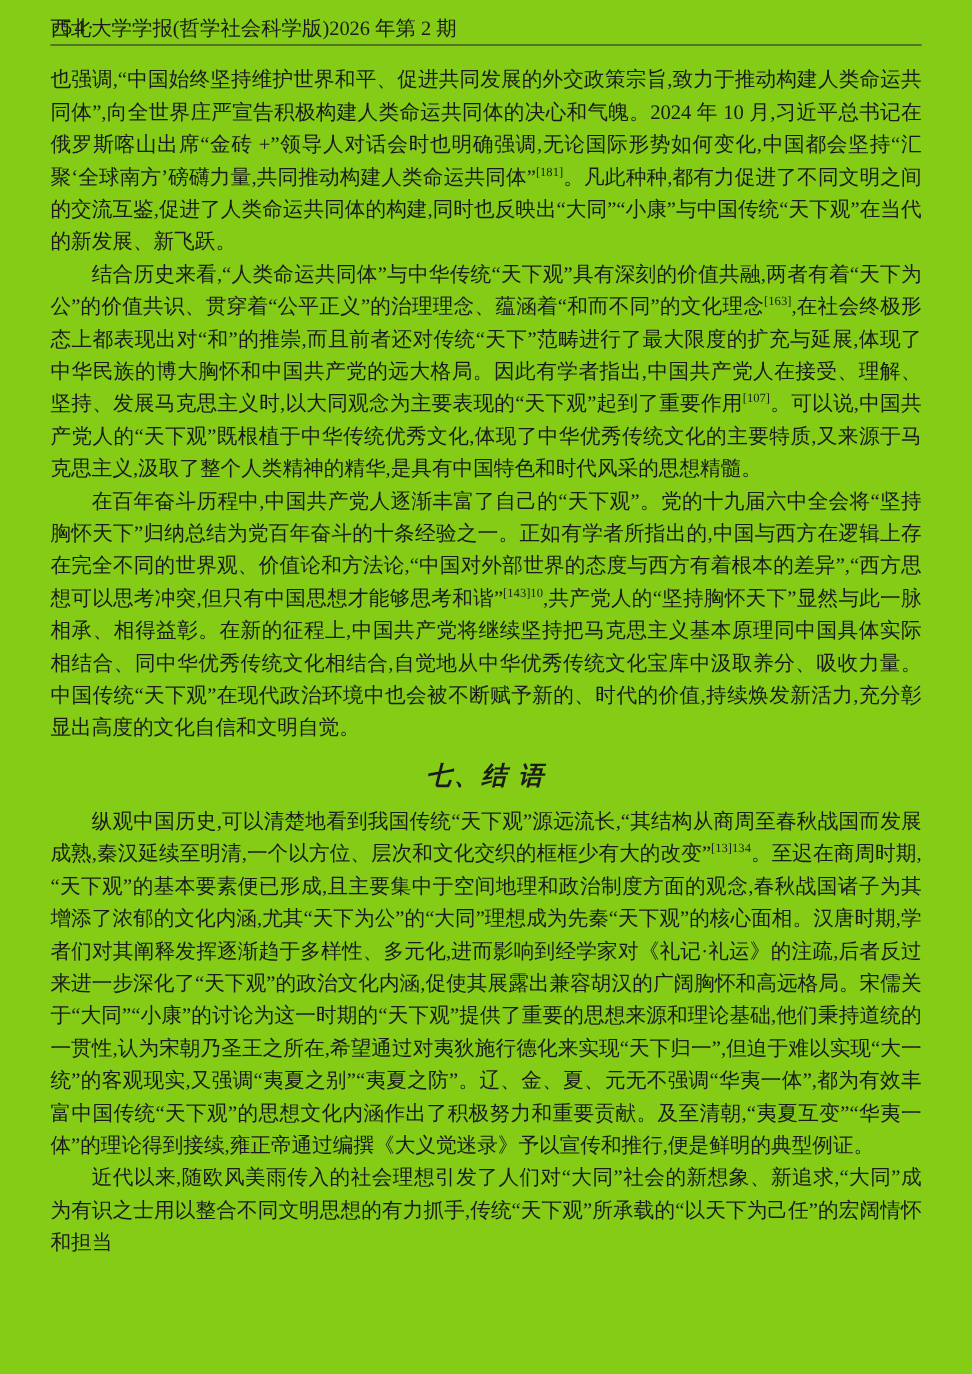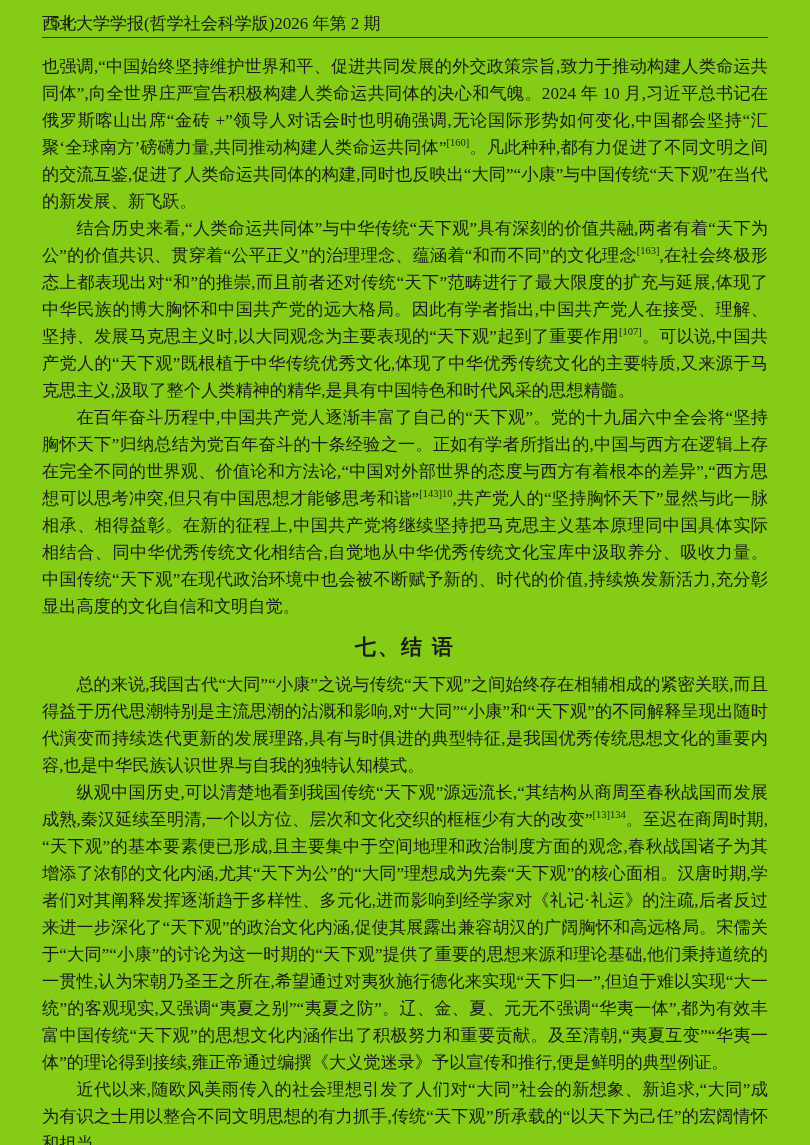--- a/index.html
+++ b/index.html
@@ -54,39 +54,39 @@
   .article-body p.no-indent { text-indent: 0; }
   .section-heading {
     font-family: "Liberation Sans", "DejaVu Sans", sans-serif;
     font-weight: bold;
     font-size: 21px;
     line-height: 27px;
     text-align: center;
     text-indent: 0;
     letter-spacing: 2px;
     margin: 13px 0 11px 0;
+    font-style: italic;
   }
   sup.ref {
     font-size: 10.5px;
     line-height: 0;
     vertical-align: super;
     letter-spacing: 0;
   }
 </style>
 </head>
 <body>
 
 <div class="page">
   <header class="page-header">
     <span class="page-number">·54·</span>
     <span class="journal-title">西北大学学报(哲学社会科学版)2026 年第 2 期</span>
   </header>
   <hr class="header-rule">
   <main class="article-body">
-      <p class="no-indent">也强调,“中国始终坚持维护世界和平、促进共同发展的外交政策宗旨,致力于推动构建人类命运共同体”,向全世界庄严宣告积极构建人类命运共同体的决心和气魄。2024 年 10 月,习近平总书记在俄罗斯喀山出席“金砖 +”领导人对话会时也明确强调,无论国际形势如何变化,中国都会坚持“汇聚‘全球南方’磅礴力量,共同推动构建人类命运共同体”<sup class="ref">[160]</sup>。凡此种种,都有力促进了不同文明之间的交流互鉴,促进了人类命运共同体的构建,同时也反映出“大同”“小康”与中国传统“天下观”在当代的新发展、新飞跃。</p>
+      <p class="no-indent">也强调,“中国始终坚持维护世界和平、促进共同发展的外交政策宗旨,致力于推动构建人类命运共同体”,向全世界庄严宣告积极构建人类命运共同体的决心和气魄。2024 年 10 月,习近平总书记在俄罗斯喀山出席“金砖 +”领导人对话会时也明确强调,无论国际形势如何变化,中国都会坚持“汇聚‘全球南方’磅礴力量,共同推动构建人类命运共同体”<sup class="ref">[181]</sup>。凡此种种,都有力促进了不同文明之间的交流互鉴,促进了人类命运共同体的构建,同时也反映出“大同”“小康”与中国传统“天下观”在当代的新发展、新飞跃。</p>
       <p class="indent">结合历史来看,“人类命运共同体”与中华传统“天下观”具有深刻的价值共融,两者有着“天下为公”的价值共识、贯穿着“公平正义”的治理理念、蕴涵着“和而不同”的文化理念<sup class="ref">[163]</sup>,在社会终极形态上都表现出对“和”的推崇,而且前者还对传统“天下”范畴进行了最大限度的扩充与延展,体现了中华民族的博大胸怀和中国共产党的远大格局。因此有学者指出,中国共产党人在接受、理解、坚持、发展马克思主义时,以大同观念为主要表现的“天下观”起到了重要作用<sup class="ref">[107]</sup>。可以说,中国共产党人的“天下观”既根植于中华传统优秀文化,体现了中华优秀传统文化的主要特质,又来源于马克思主义,汲取了整个人类精神的精华,是具有中国特色和时代风采的思想精髓。</p>
       <p class="indent">在百年奋斗历程中,中国共产党人逐渐丰富了自己的“天下观”。党的十九届六中全会将“坚持胸怀天下”归纳总结为党百年奋斗的十条经验之一。正如有学者所指出的,中国与西方在逻辑上存在完全不同的世界观、价值论和方法论,“中国对外部世界的态度与西方有着根本的差异”,“西方思想可以思考冲突,但只有中国思想才能够思考和谐”<sup class="ref">[143]10</sup>,共产党人的“坚持胸怀天下”显然与此一脉相承、相得益彰。在新的征程上,中国共产党将继续坚持把马克思主义基本原理同中国具体实际相结合、同中华优秀传统文化相结合,自觉地从中华优秀传统文化宝库中汲取养分、吸收力量。中国传统“天下观”在现代政治环境中也会被不断赋予新的、时代的价值,持续焕发新活力,充分彰显出高度的文化自信和文明自觉。</p>
       <h2 class="section-heading">七、结  语</h2>
-      <p class="indent">总的来说,我国古代“大同”“小康”之说与传统“天下观”之间始终存在相辅相成的紧密关联,而且得益于历代思潮特别是主流思潮的沾溉和影响,对“大同”“小康”和“天下观”的不同解释呈现出随时代演变而持续迭代更新的发展理路,具有与时俱进的典型特征,是我国优秀传统思想文化的重要内容,也是中华民族认识世界与自我的独特认知模式。</p>
       <p class="indent">纵观中国历史,可以清楚地看到我国传统“天下观”源远流长,“其结构从商周至春秋战国而发展成熟,秦汉延续至明清,一个以方位、层次和文化交织的框框少有大的改变”<sup class="ref">[13]134</sup>。至迟在商周时期,“天下观”的基本要素便已形成,且主要集中于空间地理和政治制度方面的观念,春秋战国诸子为其增添了浓郁的文化内涵,尤其“天下为公”的“大同”理想成为先秦“天下观”的核心面相。汉唐时期,学者们对其阐释发挥逐渐趋于多样性、多元化,进而影响到经学家对《礼记·礼运》的注疏,后者反过来进一步深化了“天下观”的政治文化内涵,促使其展露出兼容胡汉的广阔胸怀和高远格局。宋儒关于“大同”“小康”的讨论为这一时期的“天下观”提供了重要的思想来源和理论基础,他们秉持道统的一贯性,认为宋朝乃圣王之所在,希望通过对夷狄施行德化来实现“天下归一”,但迫于难以实现“大一统”的客观现实,又强调“夷夏之别”“夷夏之防”。辽、金、夏、元无不强调“华夷一体”,都为有效丰富中国传统“天下观”的思想文化内涵作出了积极努力和重要贡献。及至清朝,“夷夏互变”“华夷一体”的理论得到接续,雍正帝通过编撰《大义觉迷录》予以宣传和推行,便是鲜明的典型例证。</p>
       <p class="indent">近代以来,随欧风美雨传入的社会理想引发了人们对“大同”社会的新想象、新追求,“大同”成为有识之士用以整合不同文明思想的有力抓手,传统“天下观”所承载的“以天下为己任”的宏阔情怀和担当</p>
     </main>
 </div>
 
 </body></html>

